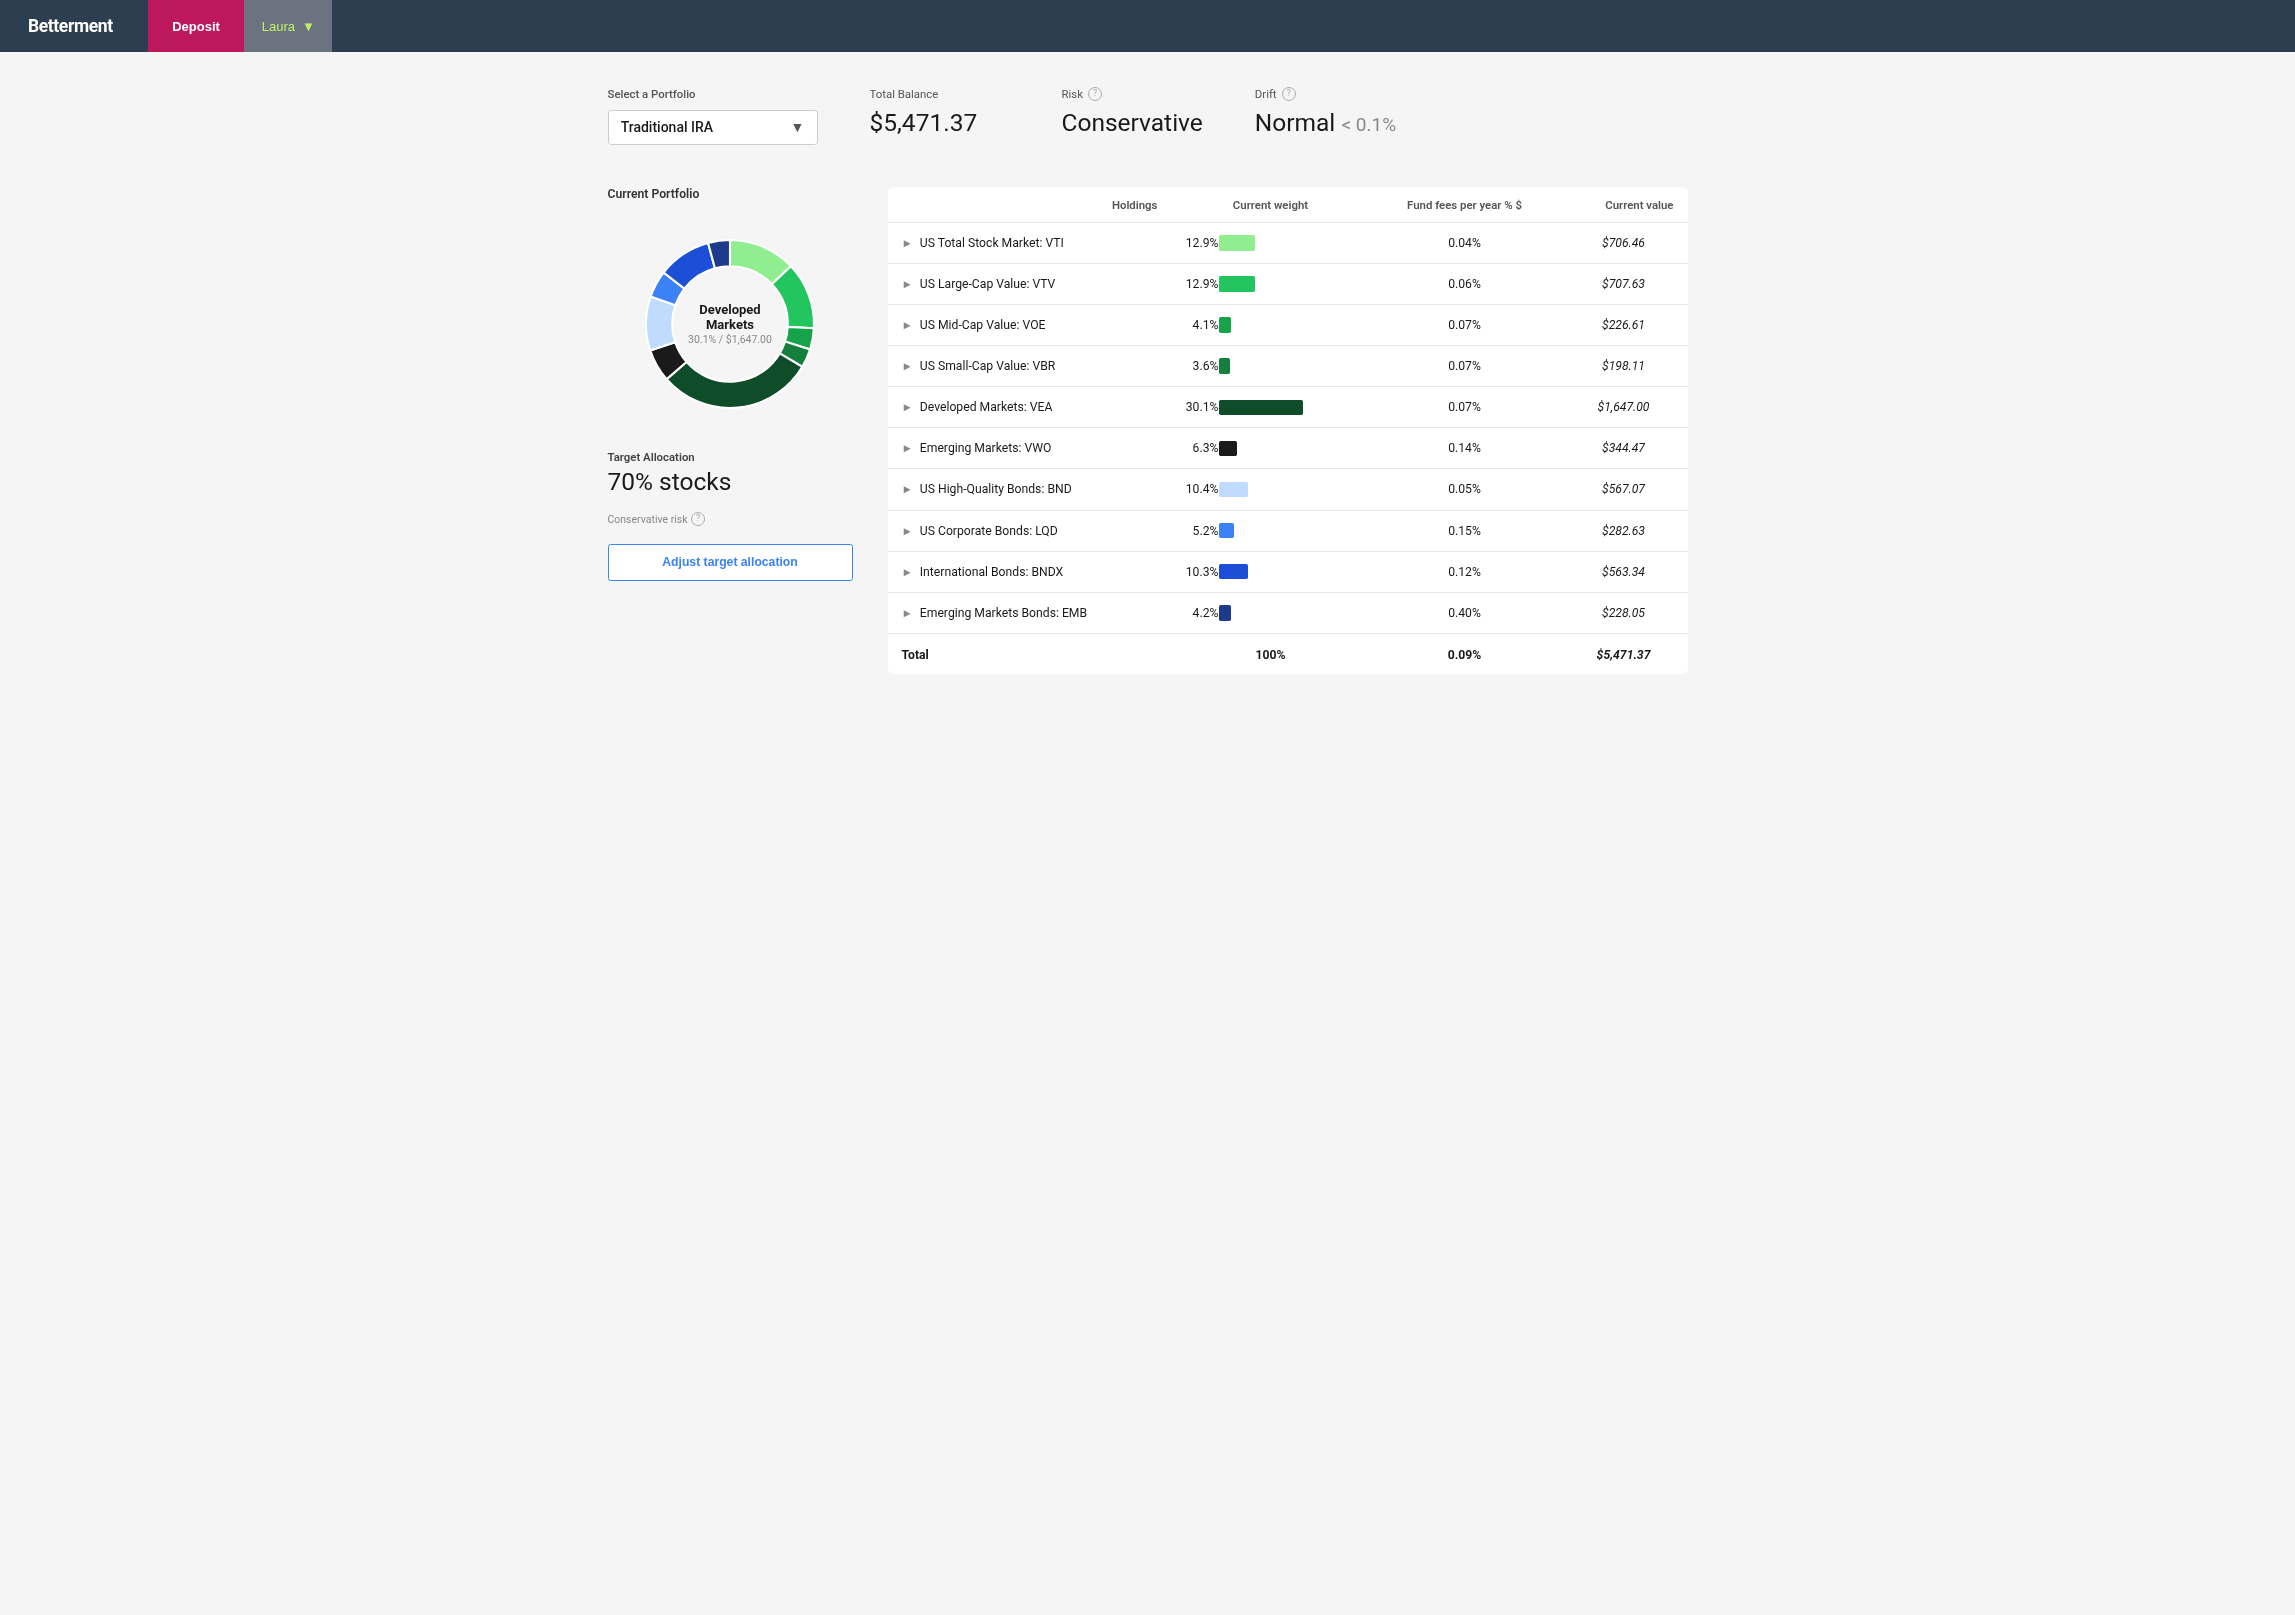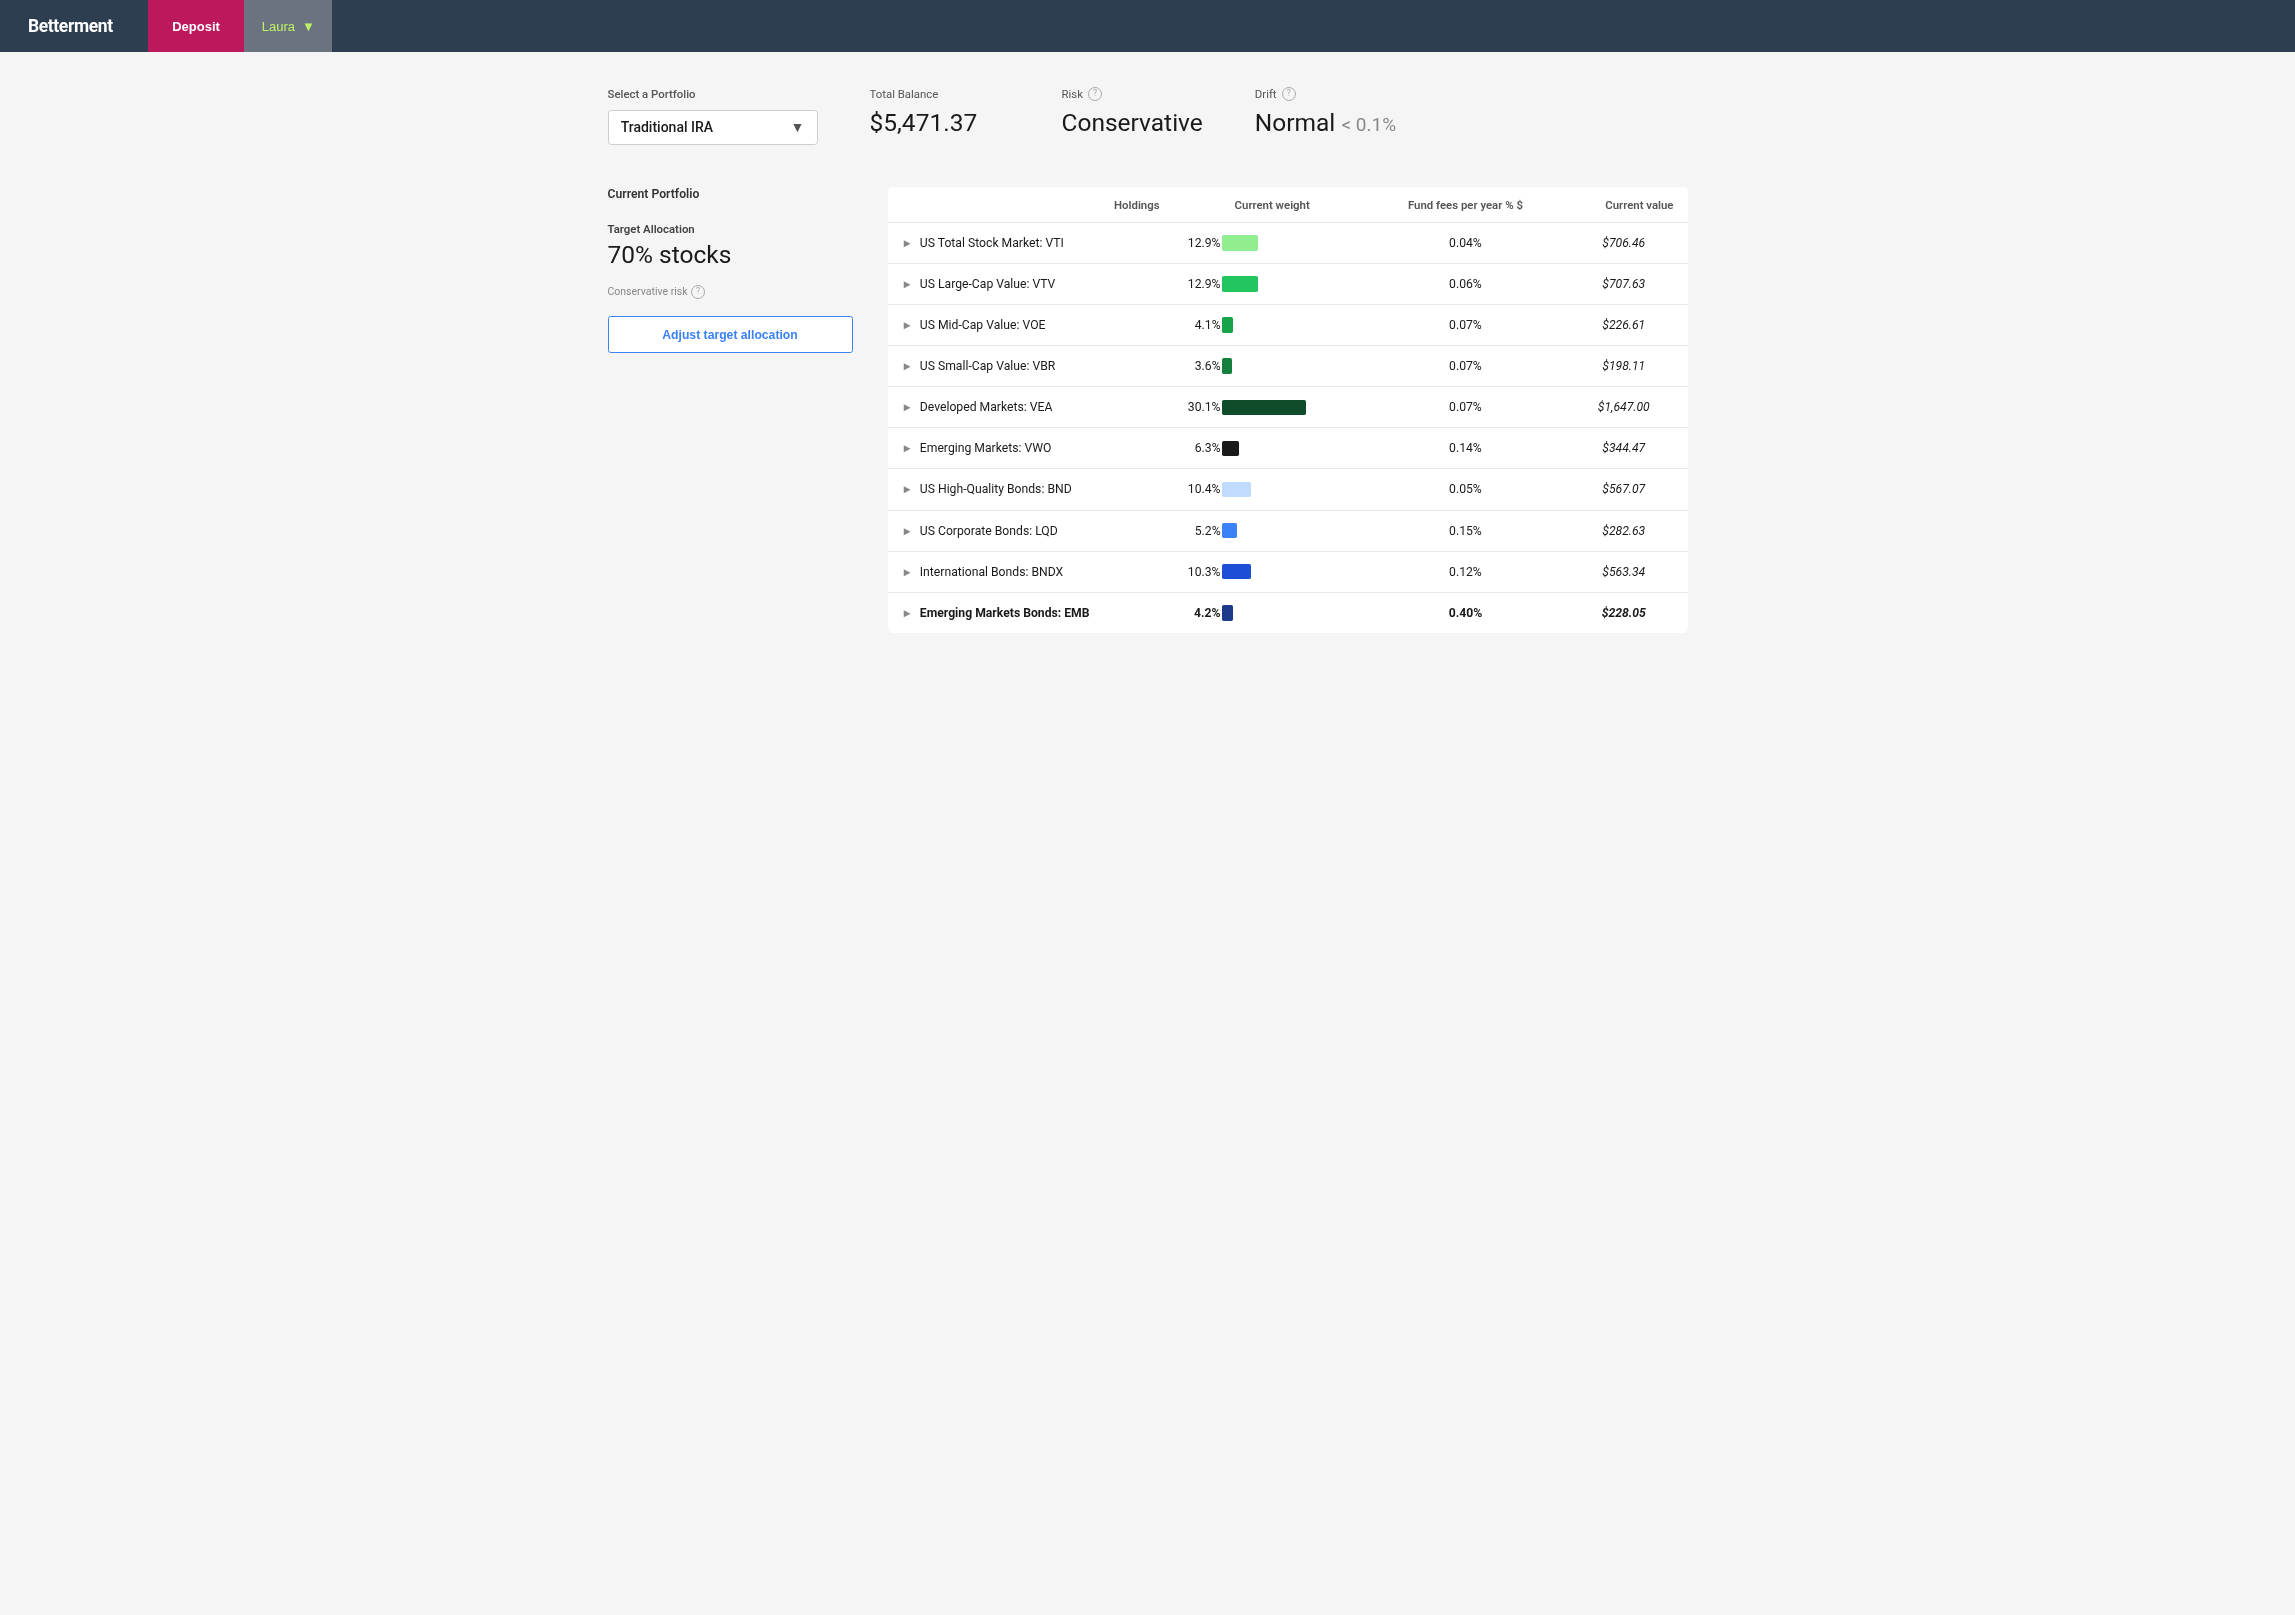--- a/index.html
+++ b/index.html
@@ -356,20 +356,39 @@
       </div>
     </div>
 
   </div>
 
   <div class="content-row">
 
     <div class="left-panel">
       <div class="section-title">Current Portfolio</div>
 
+      <div class="donut-container">
+        <svg viewBox="0 0 200 200">
+
+        <path d="M 100 20 A 80 80 0 0 1 157.97225041496375 44.87089532901212 L 139.85592216028758 62.098740538695836 A 55 55 0 0 0 100 45 Z" fill="#90ee90" stroke="#fff" stroke-width="2"></path>
+            <path d="M 157.97225041496375 44.87089532901212 A 80 80 0 0 1 179.8989565284814 104.01954545438156 L 154.93053261333097 102.76343749988733 A 55 55 0 0 0 139.85592216028758 62.098740538695836 Z" fill="#22c55e" stroke="#fff" stroke-width="2"></path>
+            <path d="M 179.8989565284814 104.01954545438156 A 80 80 0 0 1 176.2383473213775 124.24282157062191 L 152.41386378344703 116.66693982980256 A 55 55 0 0 0 154.93053261333097 102.76343749988733 Z" fill="#16a34a" stroke="#fff" stroke-width="2"></path>
+            <path d="M 176.2383473213775 124.24282157062191 A 80 80 0 0 1 168.8593621603155 140.7233132600297 L 147.3408114852169 127.99727786627042 A 55 55 0 0 0 152.41386378344703 116.66693982980256 Z" fill="#15803d" stroke="#fff" stroke-width="2"></path>
+            <path d="M 168.8593621603155 140.7233132600297 A 80 80 0 0 1 39.65988954111172 152.52686046023655 L 58.516174059514306 136.11221656641263 A 55 55 0 0 0 147.3408114852169 127.99727786627042 Z" fill="#0f4c2a" stroke="#fff" stroke-width="2"></path>
+            <path d="M 39.65988954111172 152.52686046023655 A 80 80 0 0 1 24.07230840077645 125.19892157242444 L 47.79971202553381 117.32425858104179 A 55 55 0 0 0 58.516174059514306 136.11221656641263 Z" fill="#1a1a1a" stroke="#fff" stroke-width="2"></path>
+            <path d="M 24.07230840077645 125.19892157242444 A 80 80 0 0 1 24.3949539856156 73.84895762760463 L 48.021530865110726 82.02115836897818 A 55 55 0 0 0 47.79971202553381 117.32425858104179 Z" fill="#bfdbfe" stroke="#fff" stroke-width="2"></path>
+            <path d="M 24.3949539856156 73.84895762760463 A 80 80 0 0 1 36.787599009944756 50.9674357077619 L 56.54147431933702 66.2901120490863 A 55 55 0 0 0 48.021530865110726 82.02115836897818 Z" fill="#3b82f6" stroke="#fff" stroke-width="2"></path>
+            <path d="M 36.787599009944756 50.9674357077619 A 80 80 0 0 1 79.1326794968082 22.7694688933381 L 85.65371715405564 46.90400986416994 A 55 55 0 0 0 56.54147431933702 66.2901120490863 Z" fill="#1d4ed8" stroke="#fff" stroke-width="2"></path>
+            <path d="M 79.1326794968082 22.7694688933381 A 80 80 0 0 1 99.99999999999999 20 L 99.99999999999999 45 A 55 55 0 0 0 85.65371715405564 46.90400986416994 Z" fill="#1e3a8a" stroke="#fff" stroke-width="2"></path>
+          </svg>
+        <div class="donut-center">
+          <div class="center-label">Developed<br>Markets</div>
+          <div class="center-sub">30.1% / $1,647.00</div>
+        </div>
+      </div>
 
       <div class="target-alloc">
         <div class="ta-title">Target Allocation</div>
         <div class="ta-value">70% stocks</div>
         <div class="ta-sub">
           <span>Conservative risk</span>
           <span class="info-icon">?</span>
         </div>
         <button class="adjust-btn">Adjust target allocation</button>
       </div>
@@ -561,19 +580,25 @@
                 <div class="weight-cell">
                   <span class="weight-num">4.2%</span>
                   <div class="weight-bar-wrap">
                     <div class="weight-bar" style="width:11.4px;background:#1e3a8a;"></div>
                   </div>
                 </div>
               </td>
               <td>0.40%</td>
               <td>$228.05</td>
             </tr>
+            <tr class="total-row">
+    <td>Total</td>
+    <td>100%</td>
+    <td>0.09%</td>
+    <td>$5,471.37</td>
+  </tr>
           </tbody>
       </table>
     </div>
 
   </div>
 </div>
 
 
 </body></html>

